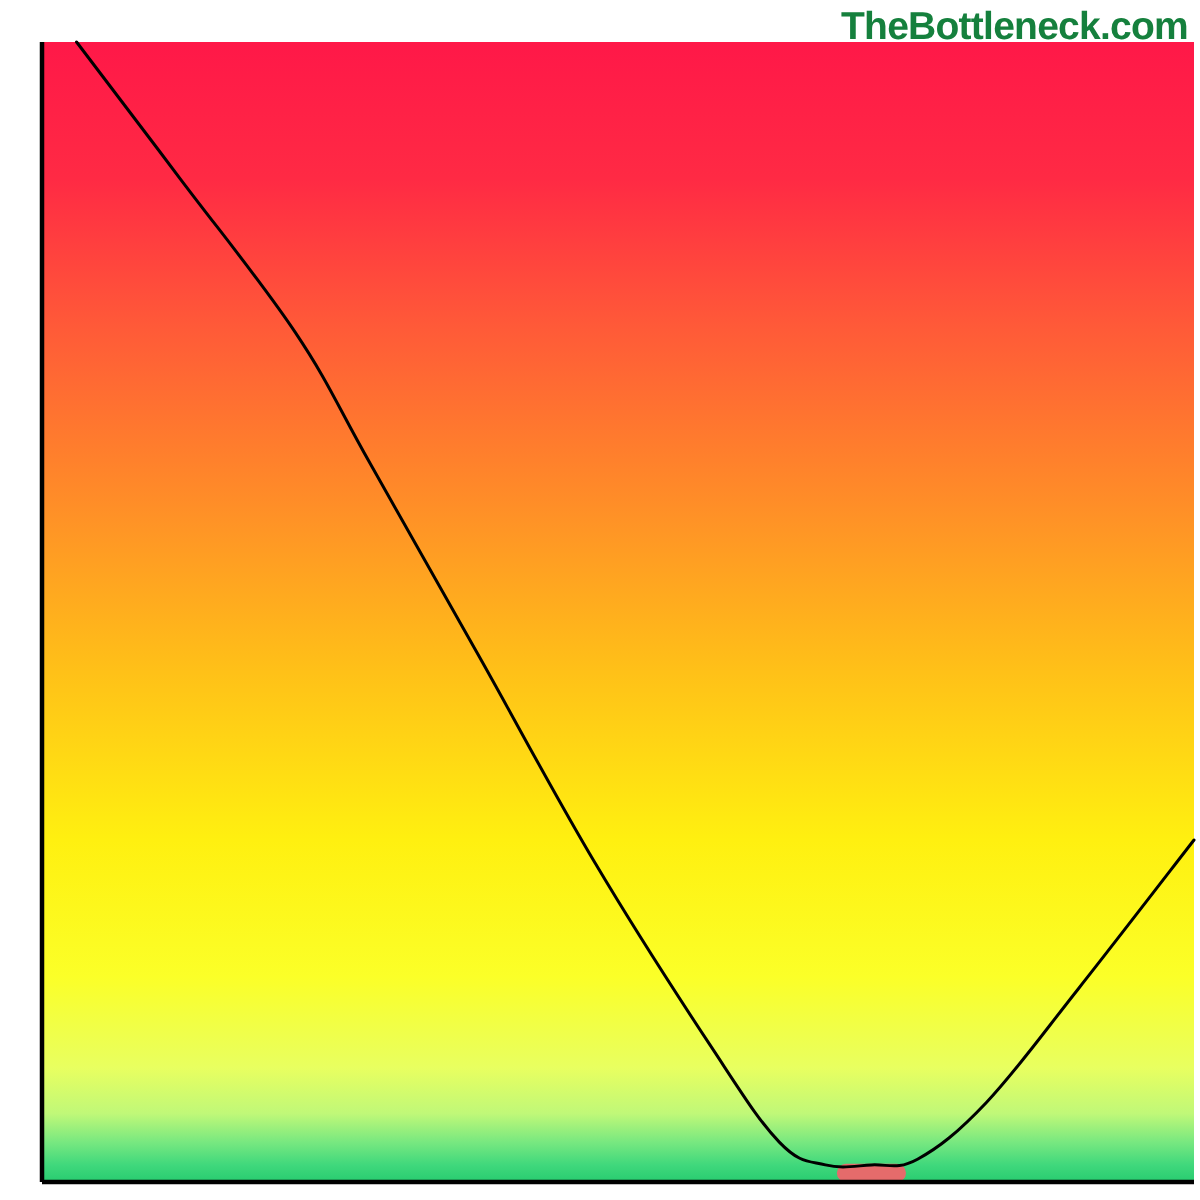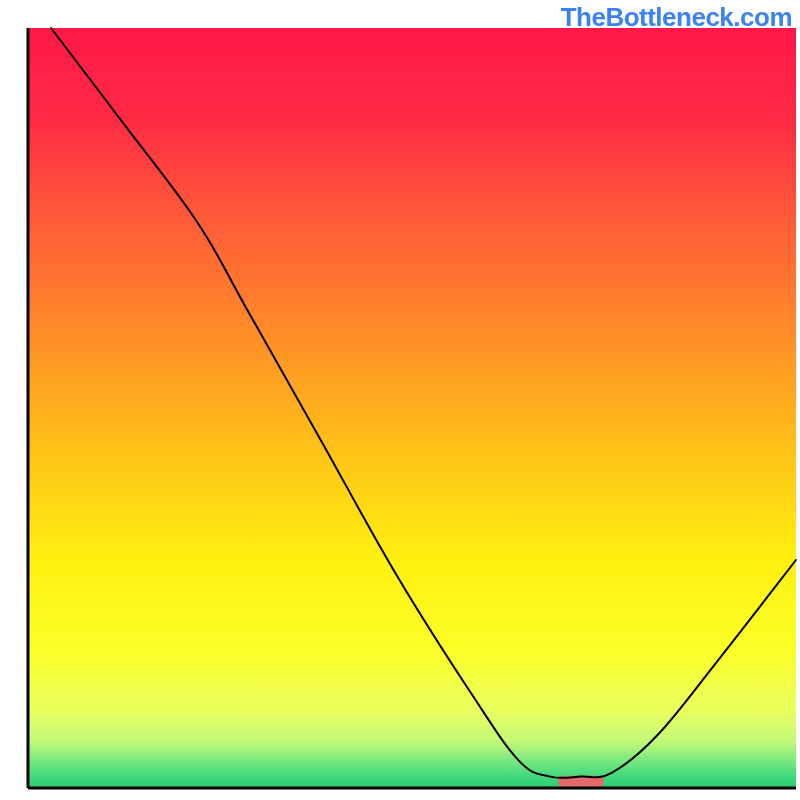--- a/index.html
+++ b/index.html
@@ -14,21 +14,21 @@
     position: relative;
     width: 800px;
     height: 800px;
   }
   .watermark {
     position: absolute;
     top: 2px;
     right: 8px;
     font-size: 26px;
     font-weight: 600;
-    color: #3b82f6;
+    color: #15803d;
     z-index: 10;
     letter-spacing: -0.5px;
   }
   svg {
     display: block;
   }
 </style>
 </head>
 <body>
 

